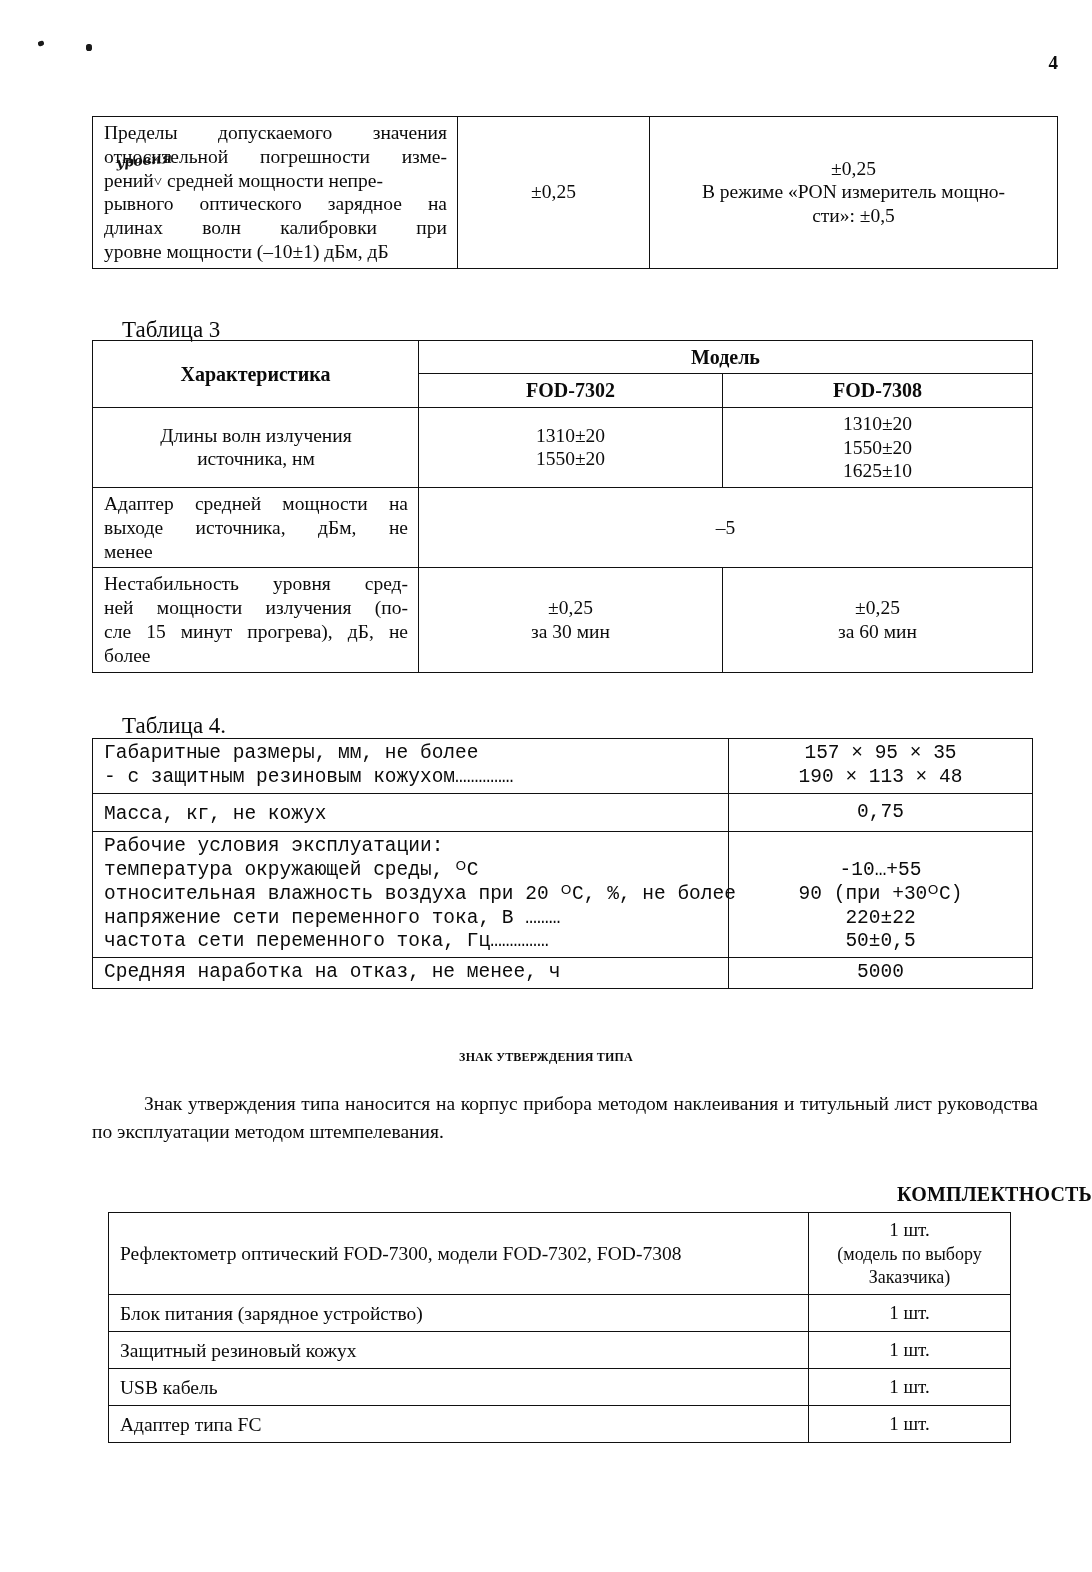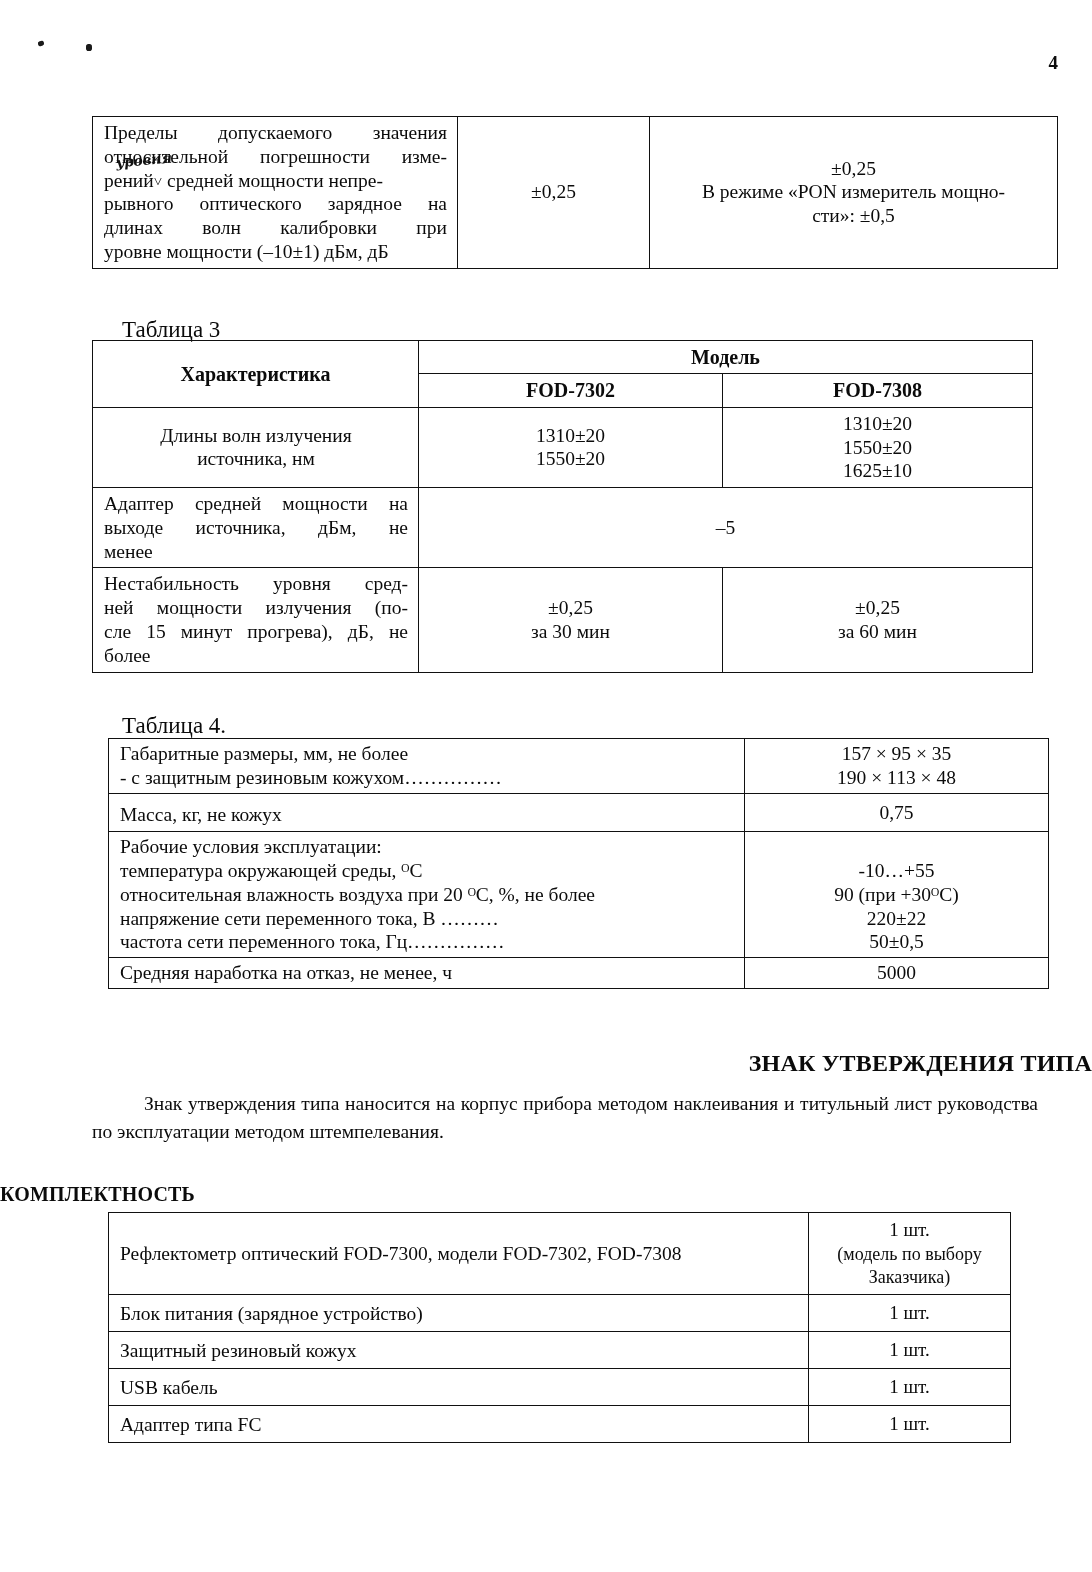--- a/index.html
+++ b/index.html
@@ -106,56 +106,57 @@
     top: 340px;
     width: 940px;
   }
   #t3-c1 { width: 326px; }
   #t3-c2 { width: 304px; }
   #t3-c3 { width: 310px; }
   #table-3 td.hdr { text-align: center; font-weight: bold; font-size: 20px; }
 
   
   #table-4 {
-    left: 108px;
+    left: 92px;
     top: 738px;
     width: 940px;
+    font-family: Liberation Mono, monospace;
   }
   #t4-c1 { width: 636px; }
   #t4-c2 { width: 304px; }
   #table-4 td { padding-top: 3px; padding-bottom: 3px; }
   .lines { }
   .lines div { white-space: nowrap; }
 
   
   #heading-znak {
     position: absolute;
     left: 0; right: 0;
     top: 1050px;
-    text-align: right;
-    font-size: 24px;
+    text-align: center;
+    font-size: 12px;
     font-weight: bold;
     letter-spacing: 0.2px;
   }
   #para-znak {
     position: absolute;
     left: 92px;
     top: 1090px;
     width: 946px;
     font-size: 19.5px;
     line-height: 1.45;
     text-align: justify;
     text-indent: 52px;
     hyphens: manual;
   }
   #heading-komplekt {
     position: absolute;
     left: 0; right: 0;
     top: 1183px;
-    text-align: left;
+    text-align: right;
     font-size: 20px;
     font-weight: bold;
     letter-spacing: 0.2px;
   }
 
   
   #table-komplekt {
     left: 108px;
     top: 1212px;
     width: 902px;

